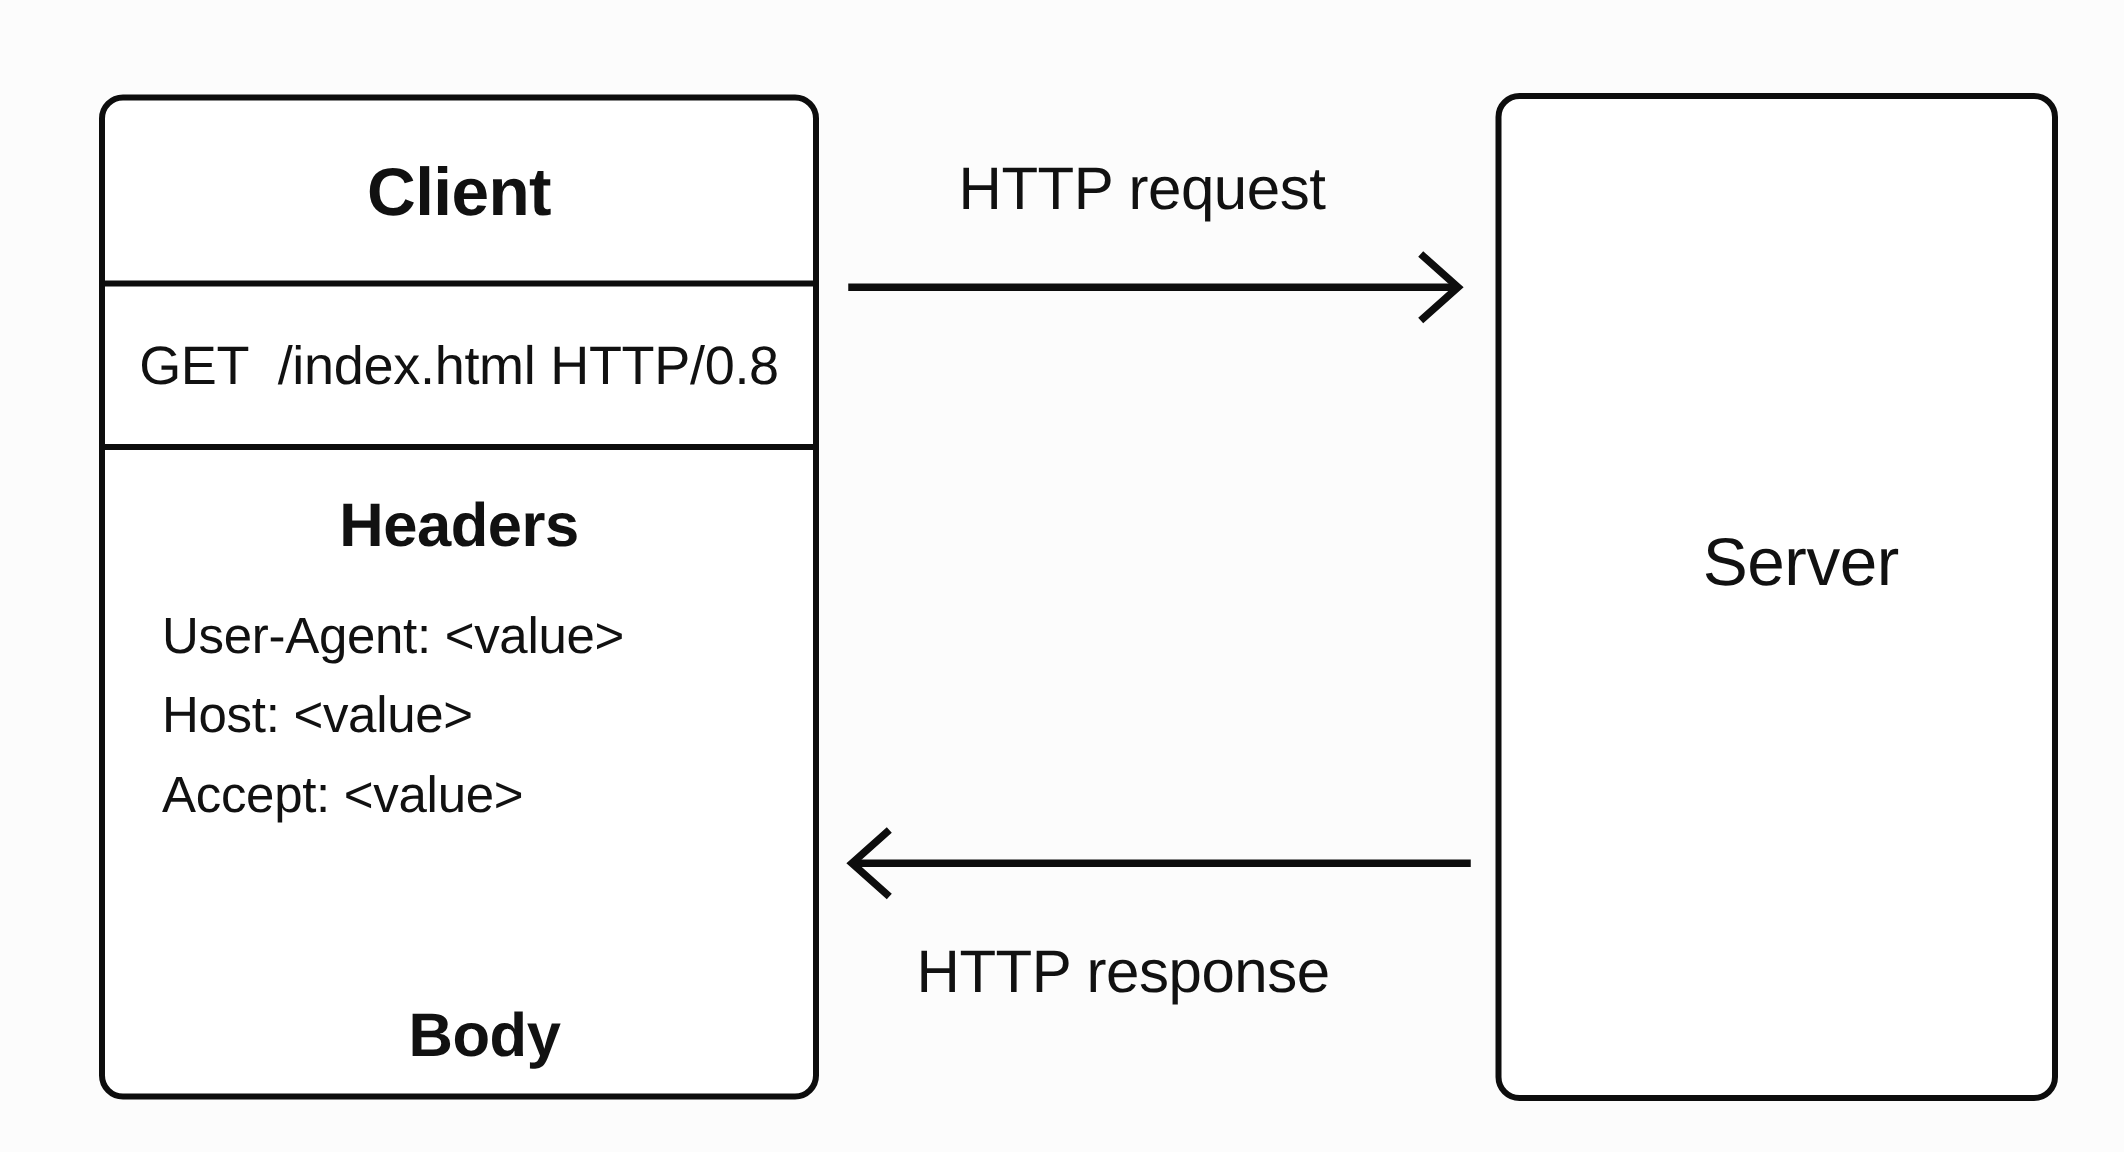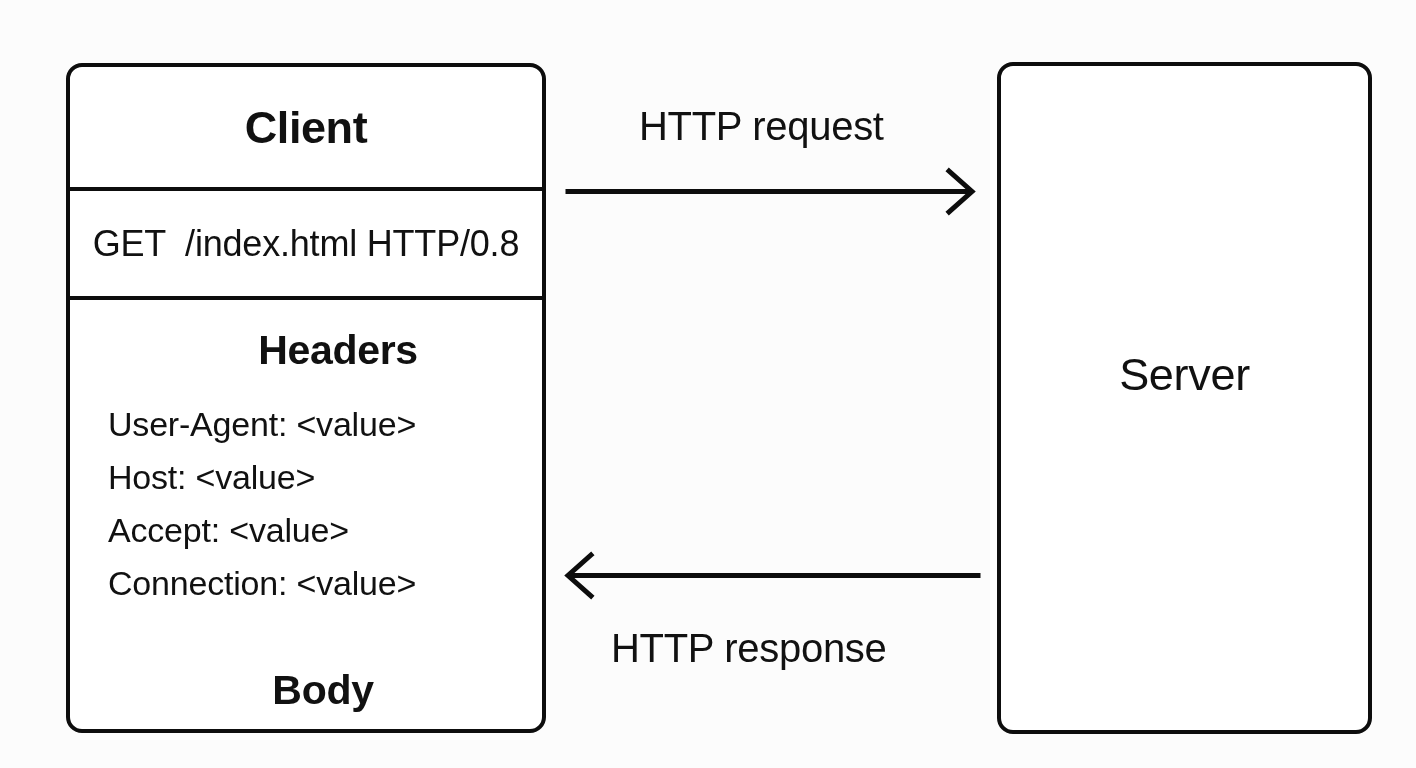--- a/index.html
+++ b/index.html
@@ -82,21 +82,20 @@
   .headers-title {
     position: absolute;
     left: 0;
     top: 30px;
     width: 100%;
     text-align: center;
     font-size: 41px;
     font-weight: bold;
     letter-spacing: -0.3px;
     line-height: 1;
-    padding-left: 32px;
   }
   .headers-list {
     position: absolute;
     left: 38px;
     top: 98px;
     width: 420px;
   }
   .header-row {
     font-size: 34px;
     font-weight: normal;
@@ -124,21 +123,21 @@
     top: 62px;
     width: 375px;
     height: 672px;
     box-sizing: border-box;
     border: 4px solid #0d0d0d;
     border-radius: 16px;
     background: #ffffff;
   }
   .server-title {
     position: absolute;
-    left: 0;
+    left: 16px;
     top: 286px;
     width: 100%;
     text-align: center;
     font-size: 45px;
     font-weight: normal;
     letter-spacing: -0.3px;
     line-height: 1;
   }
 
   
@@ -197,21 +196,20 @@
       <span class="request-line">GET  /index.html HTTP/0.8</span>
     </div>
 
     <div class="body-cell">
       <div class="headers-title">Headers</div>
 
       <div class="headers-list">
         <div class="header-row">User-Agent: &lt;value&gt;</div>
         <div class="header-row">Host: &lt;value&gt;</div>
         <div class="header-row">Accept: &lt;value&gt;</div>
-        <div class="header-row">Connection: &lt;value&gt;</div>
       </div>
 
       <div class="body-label">Body</div>
     </div>
   </div>
 
   <div class="server-box">
     <div class="server-title">Server</div>
   </div>
 

